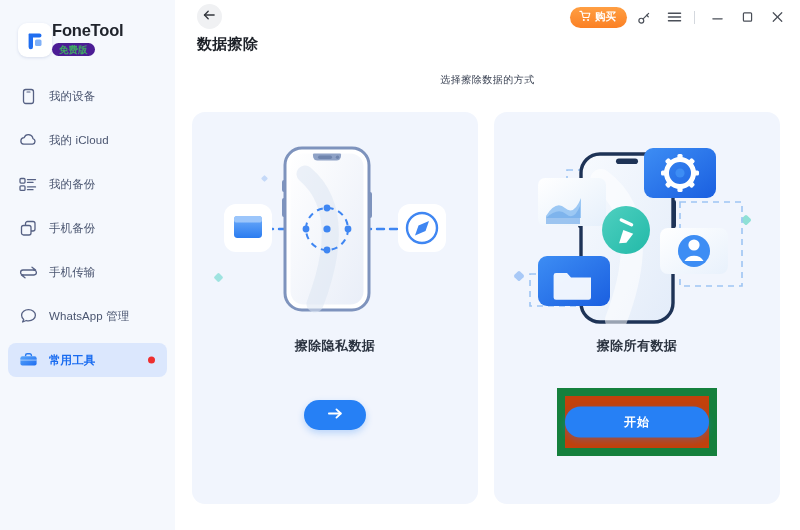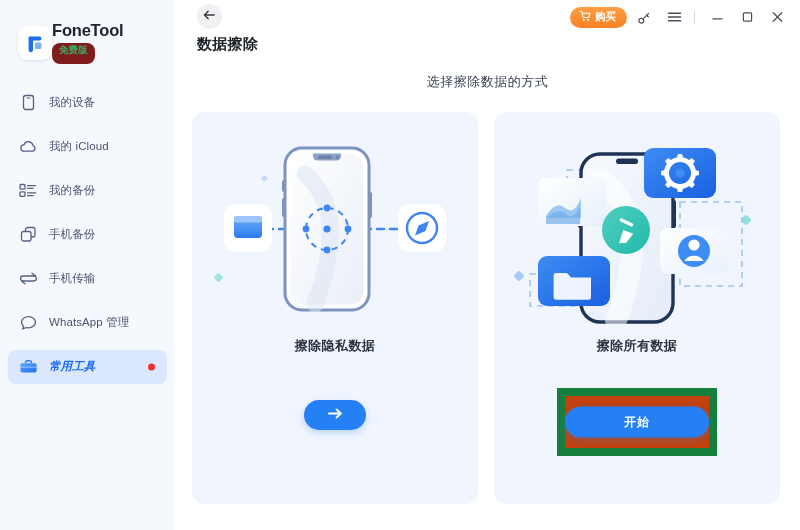--- a/index.html
+++ b/index.html
@@ -27,44 +27,44 @@
     display: flex; align-items: center; justify-content: center;
     flex: 0 0 34px;
   }
   .brand-text { margin-left: 0; }
   .brand-name {
     font-size: 16.5px; font-weight: bold; color: #20242c;
     letter-spacing: -.2px; line-height: 17px;
   }
   .brand-badge {
     display: inline-block; margin-top: 4px;
-    background: #7f1d1d; color: #3faa63;
+    background: #4c1d95; color: #3faa63;
     font-size: 9.5px; border-radius: 8px;
-    padding: 2px 7px 9px 7px; line-height: 1;
+    padding: 2px 7px 1px 7px; line-height: 1;
     font-weight: bold;
   }
 
   .nav { margin-top: 22px; }
   .nav-item {
     display: flex; align-items: center;
     height: 34px; margin: 0 8px 2px 8px;
     padding-left: 10px; border-radius: 8px;
     position: relative; cursor: default;
   }
   .nav-item + .nav-item { margin-top: 10px; }
   .nav-icon {
     width: 20px; height: 20px; flex: 0 0 20px;
     display: flex; align-items: center; justify-content: center;
   }
   .nav-label {
     margin-left: 11px; font-size: 11.5px;
     color: #4a5570; letter-spacing: .1px;
   }
   .nav-item.active { background: #dbe7fd; }
-  .nav-item.active .nav-label { color: #1a6cf0; font-weight: bold; font-style: italic; }
+  .nav-item.active .nav-label { color: #1a6cf0; font-weight: bold; }
   .nav-dot {
     position: absolute; right: 12px; top: 50%;
     transform: translateY(-50%);
     width: 7px; height: 7px; border-radius: 50%;
     background: #ee2f2f;
   }
 
   
   .main { flex: 1; position: relative; background: #ffffff; }
 
@@ -95,21 +95,21 @@
     background: #f0f1f3; border: none; cursor: pointer;
     display: flex; align-items: center; justify-content: center;
   }
   .page-title {
     position: absolute; left: 22px; top: 35px;
     font-size: 15px; font-weight: bold; color: #1c2027;
     letter-spacing: .3px;
   }
   .section-heading {
     position: absolute; top: 73px; left: 0; right: 0;
-    text-align: center; font-size: 13px; color: #3b4354;
+    text-align: center; font-size: 10px; color: #3b4354;
     letter-spacing: .5px;
   }
 
   
   .cards {
     position: absolute; top: 112px; left: 17px; right: 20px;
     height: 392px; display: flex; gap: 16px; justify-content: space-between;
   }
   .card {
     flex: 1; background: #f1f5fd; border-radius: 13px;

